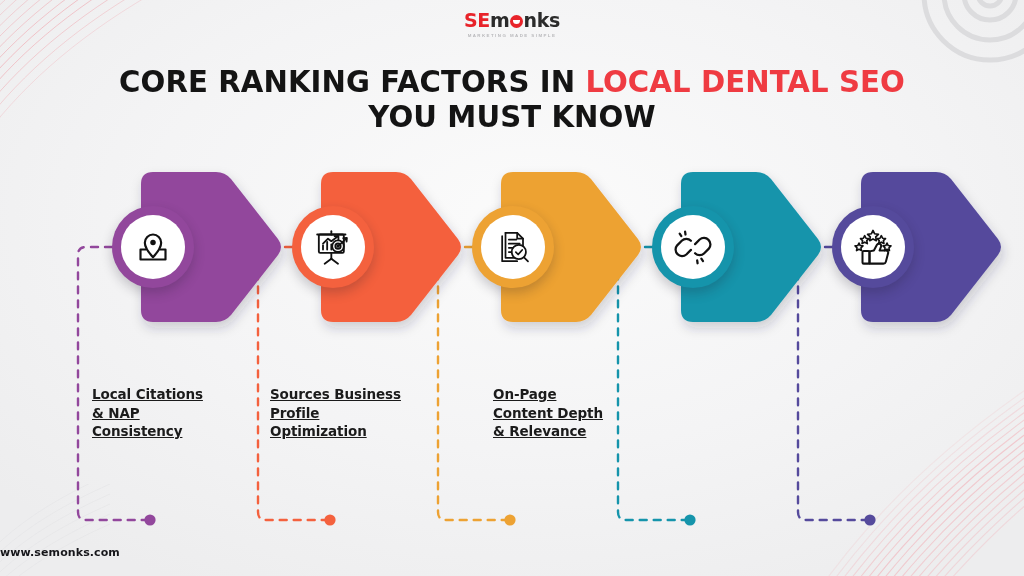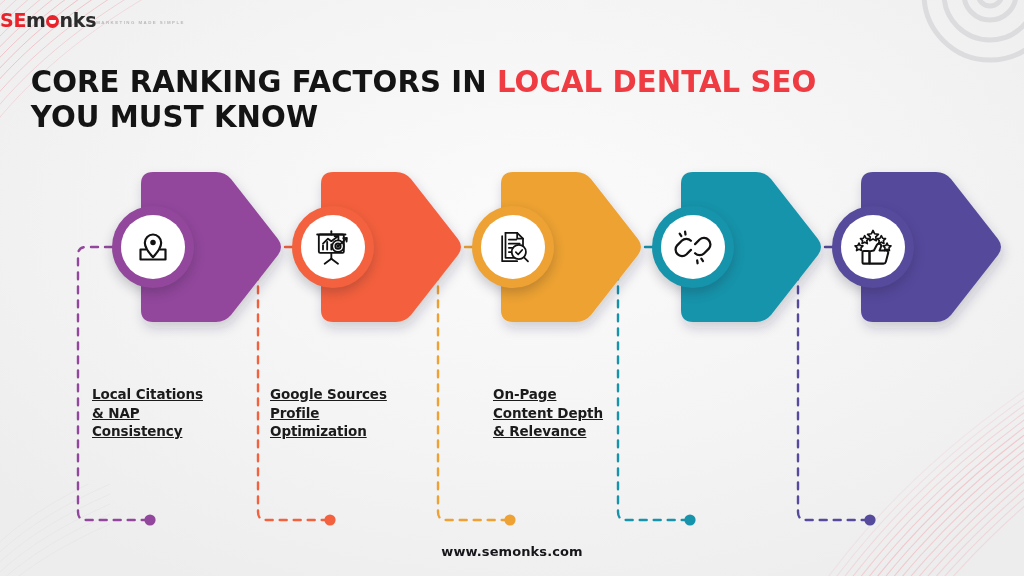--- a/index.html
+++ b/index.html
@@ -21,21 +21,21 @@
   
   .bg-deco { position:absolute; pointer-events:none; }
   #deco-wave-tl { left:-80px; top:-70px; width:330px; height:330px; }
   #deco-wave-br { right:-70px; bottom:-110px; width:330px; height:360px; }
   #deco-spiral-tr { right:-36px; top:-56px; width:190px; height:190px; }
   #deco-wave-bl { left:-40px; bottom:-58px; width:180px; height:150px; opacity:.5; }
 
   
   #logo-block {
     position:absolute; top:11px; left:0; right:0;
-    display:flex; flex-direction:row; align-items:center;
+    display:flex; flex-direction:column; align-items:center;
   }
   #logo-wordmark {
     font-family:"DejaVu Sans", sans-serif;
     font-size:19px; font-weight:bold; letter-spacing:-.3px;
     color:#2b2b2b; line-height:1;
     display:flex; align-items:center;
   }
   #logo-wordmark .se { color:#e8232a; }
   #logo-o {
     display:inline-block; width:13px; height:13px; border-radius:50%;
@@ -45,21 +45,21 @@
     content:""; position:absolute; left:3px; top:4.5px;
     width:7px; height:4px; border-radius:0 0 6px 6px; background:#fff;
   }
   #logo-tagline {
     margin-top:3px;
     font-size:4.4px; letter-spacing:1.45px; font-weight:bold;
     color:#b9b9bc; text-transform:uppercase; white-space:nowrap;
   }
 
   #title-block {
-    position:absolute; top:64px; left:0; right:0; text-align:left;
+    position:absolute; top:64px; left:0; right:0; text-align:center;
     line-height:1.13;
   }
   .title-line {
     font-family:"DejaVu Sans", sans-serif;
     font-size:31px; font-weight:bold; letter-spacing:.1px;
     color:#141414; text-transform:uppercase;
     transform:scaleX(.94); transform-origin:center;
   }
   .title-accent { color:#ef3b42; }
 
@@ -90,23 +90,22 @@
     font-size:13.5px; font-weight:bold;
     color:#1b1b1b; line-height:1.38;
     letter-spacing:-.1px;
     white-space:pre-line;
     text-decoration:underline;
   }
 
   
   #footer-url {
     position:absolute; bottom:17px; left:0; right:0;
-    text-align:center;
     font-family:"DejaVu Sans", sans-serif;
-    font-size:13px; font-weight:bold; color:#16161a;
+    font-size:11px; font-weight:bold; color:#16161a;
     letter-spacing:.1px;
   }
 </style>
 </head>
 <body>
 
 <div id="stage">
 
   <svg class="bg-deco" id="deco-wave-tl" viewBox="0 0 330 330">
     <g fill="none" stroke="#f09aa4" stroke-width="1">
@@ -306,21 +305,21 @@
         </g>
         <path d="M20 43 L20 29 l5 -1 3.5 -6.5 a2.6 2.6 0 0 1 4.6 2.4 L31.5 28 H39 a2.4 2.4 0 0 1 2.3 3 l-2.6 9.8 A3 3 0 0 1 35.8 43 z" stroke-width="2.3"></path>
         <rect x="12" y="28.5" width="8" height="14.5" rx="1.4" stroke-width="2.3"></rect>
       </svg>
     </div>
   </div>
 
   <div class="step-label" style="left:92px; top:385px; width:150px;">Local Citations
 &amp; NAP
 Consistency</div>
-  <div class="step-label" style="left:270px; top:385px; width:160px;">Google Sources
+  <div class="step-label" style="left:270px; top:385px; width:160px;">Sources Business
 Profile
 Optimization</div>
   <div class="step-label" style="left:452px; top:385px; width:155px;margin-left:41px;">On-Page
 Content Depth
 &amp; Relevance</div>
 
   <div id="footer-url">www.semonks.com</div>
 
 </div>
 

